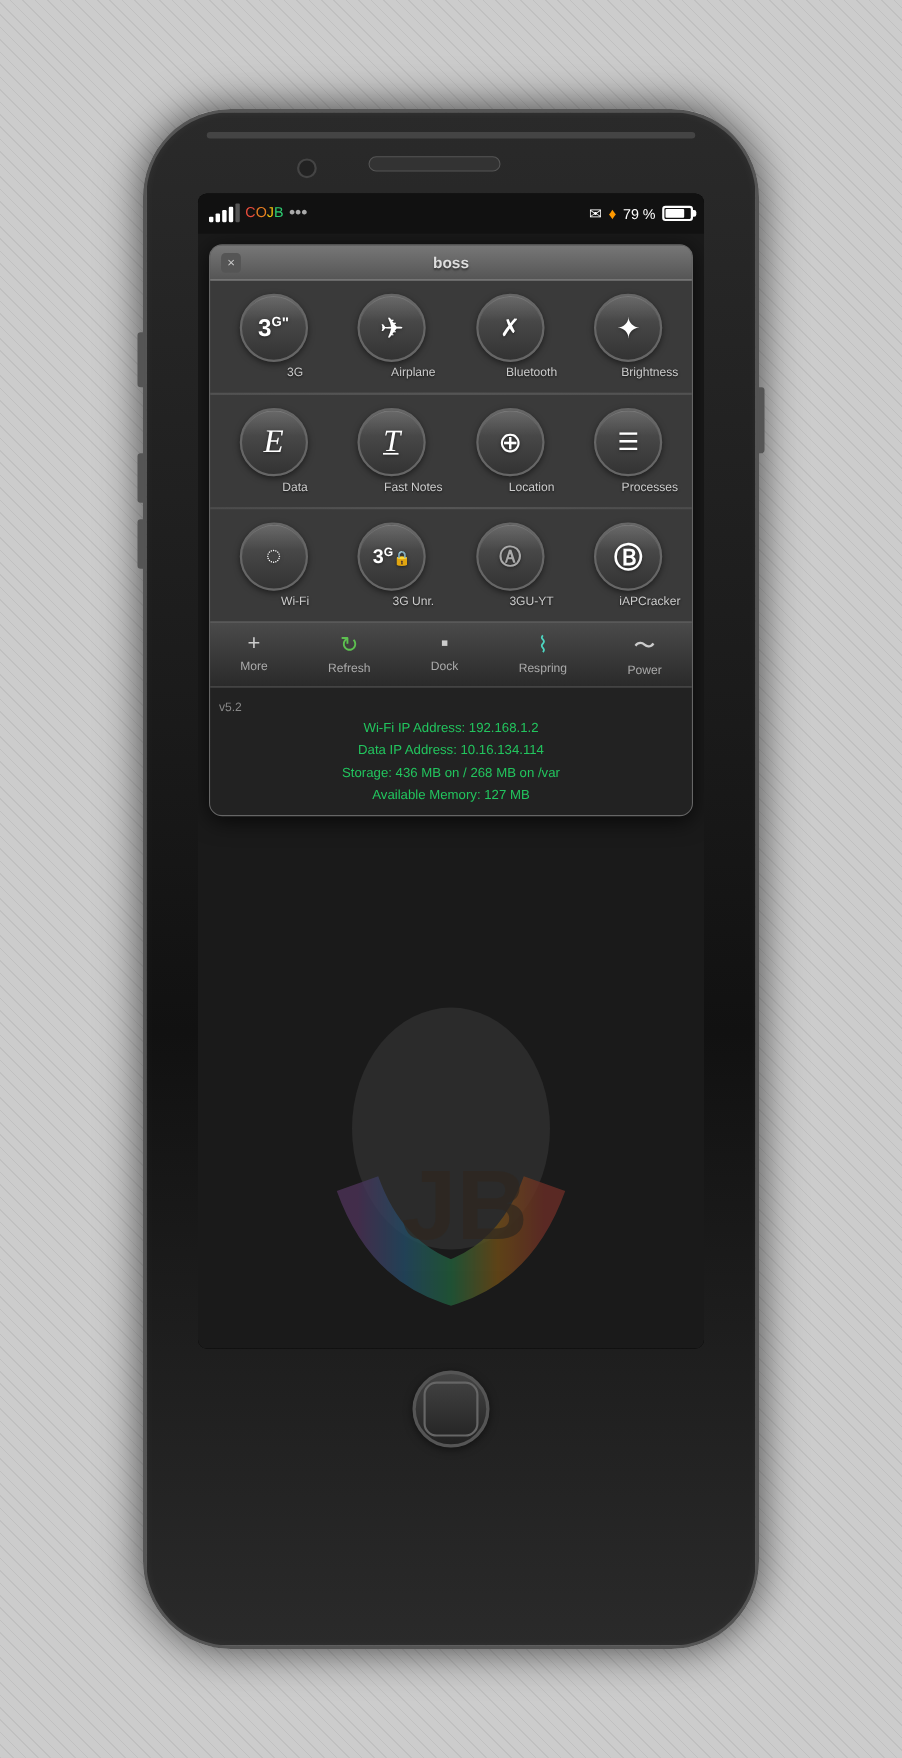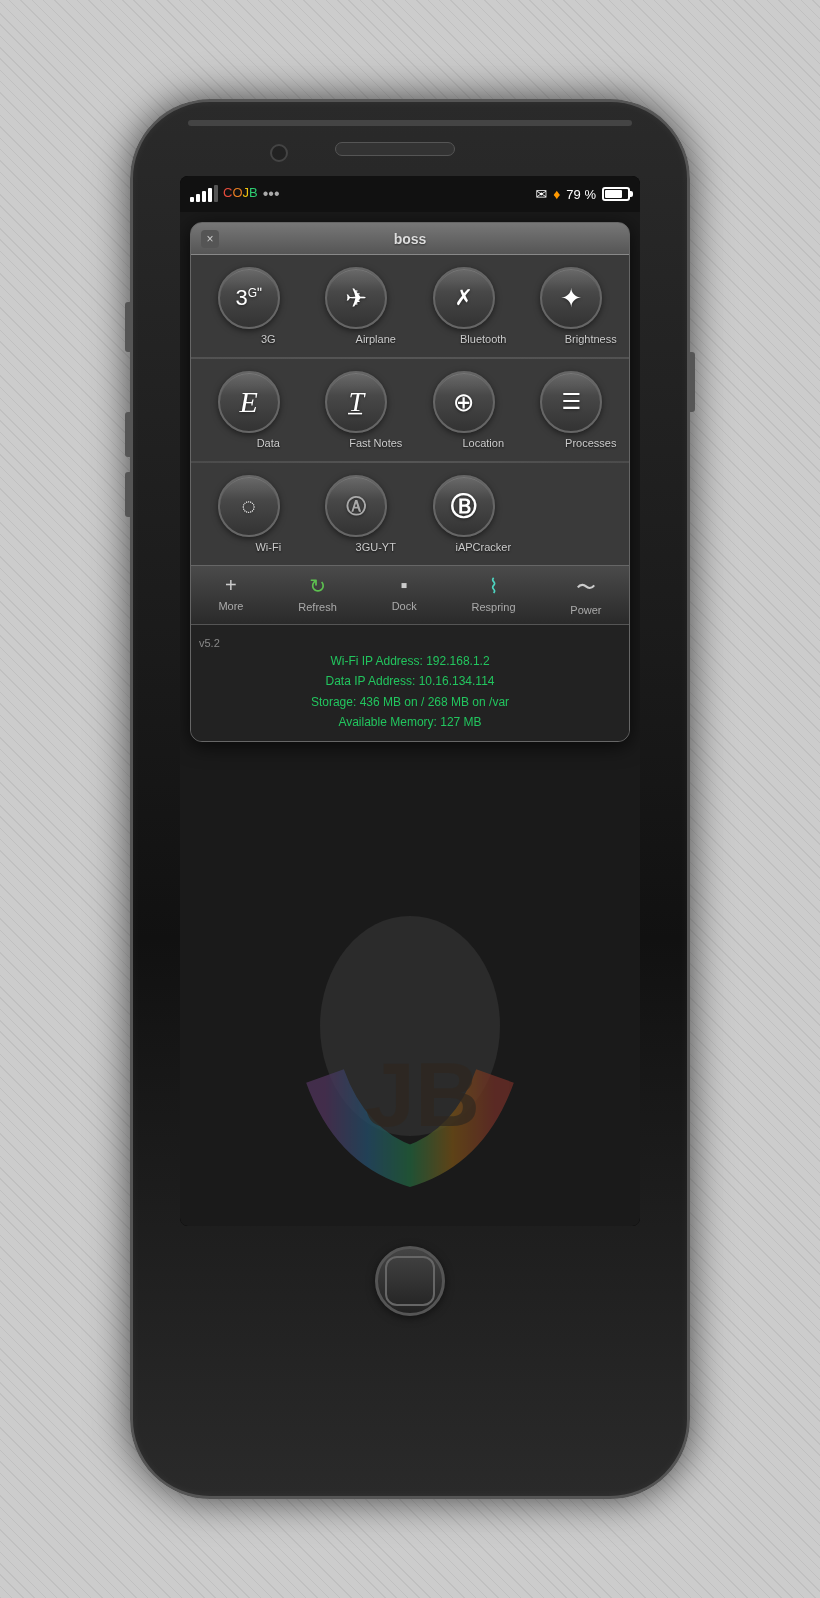--- a/index.html
+++ b/index.html
@@ -464,21 +464,21 @@
         <div class="sbs-arrow"></div>
 
         <div class="sbs-header">
           <div class="sbs-close">×</div>
           <span class="sbs-title">boss</span>
         </div>
 
         <div class="sbs-grid">
           <div class="sbs-item">
             <div class="sbs-icon-wrap">
-              <span class="sbs-icon" style="font-size:22px; font-weight:normal;">3<sup style="font-size:12px;">G</sup><sup style="font-size:14px; vertical-align:top;">ʺ</sup></span>
+              <span class="sbs-icon" style="font-size:22px; font-weight:bold;">3<sup style="font-size:12px;">G</sup><sup style="font-size:14px; vertical-align:top;">ʺ</sup></span>
             </div>
             <span class="sbs-label">3G</span>
           </div>
           <div class="sbs-item">
             <div class="sbs-icon-wrap">
               <span class="sbs-icon">✈</span>
             </div>
             <span class="sbs-label">Airplane</span>
           </div>
           <div class="sbs-item">
@@ -525,20 +525,26 @@
         </div>
 
         <div class="sbs-row-divider"></div>
 
         <div class="sbs-grid">
           <div class="sbs-item">
             <div class="sbs-icon-wrap">
               <span class="sbs-icon" style="font-size:24px;">◌</span>
             </div>
             <span class="sbs-label">Wi-Fi</span>
+          </div>
+          <div class="sbs-item">
+            <div class="sbs-icon-wrap">
+              <span class="sbs-icon" style="font-size:18px; font-weight:bold;">3<sup style="font-size:11px;">G</sup><span style="font-size:13px;">🔒</span></span>
+            </div>
+            <span class="sbs-label">3G Unr.</span>
           </div>
           <div class="sbs-item">
             <div class="sbs-icon-wrap">
               <span class="sbs-icon" style="font-size:20px; font-weight:bold; color:#aaa;">Ⓐ</span>
             </div>
             <span class="sbs-label">3GU-YT</span>
           </div>
           <div class="sbs-item">
             <div class="sbs-icon-wrap">
               <span class="sbs-icon" style="font-size:26px; font-weight:bold;">Ⓑ</span>

